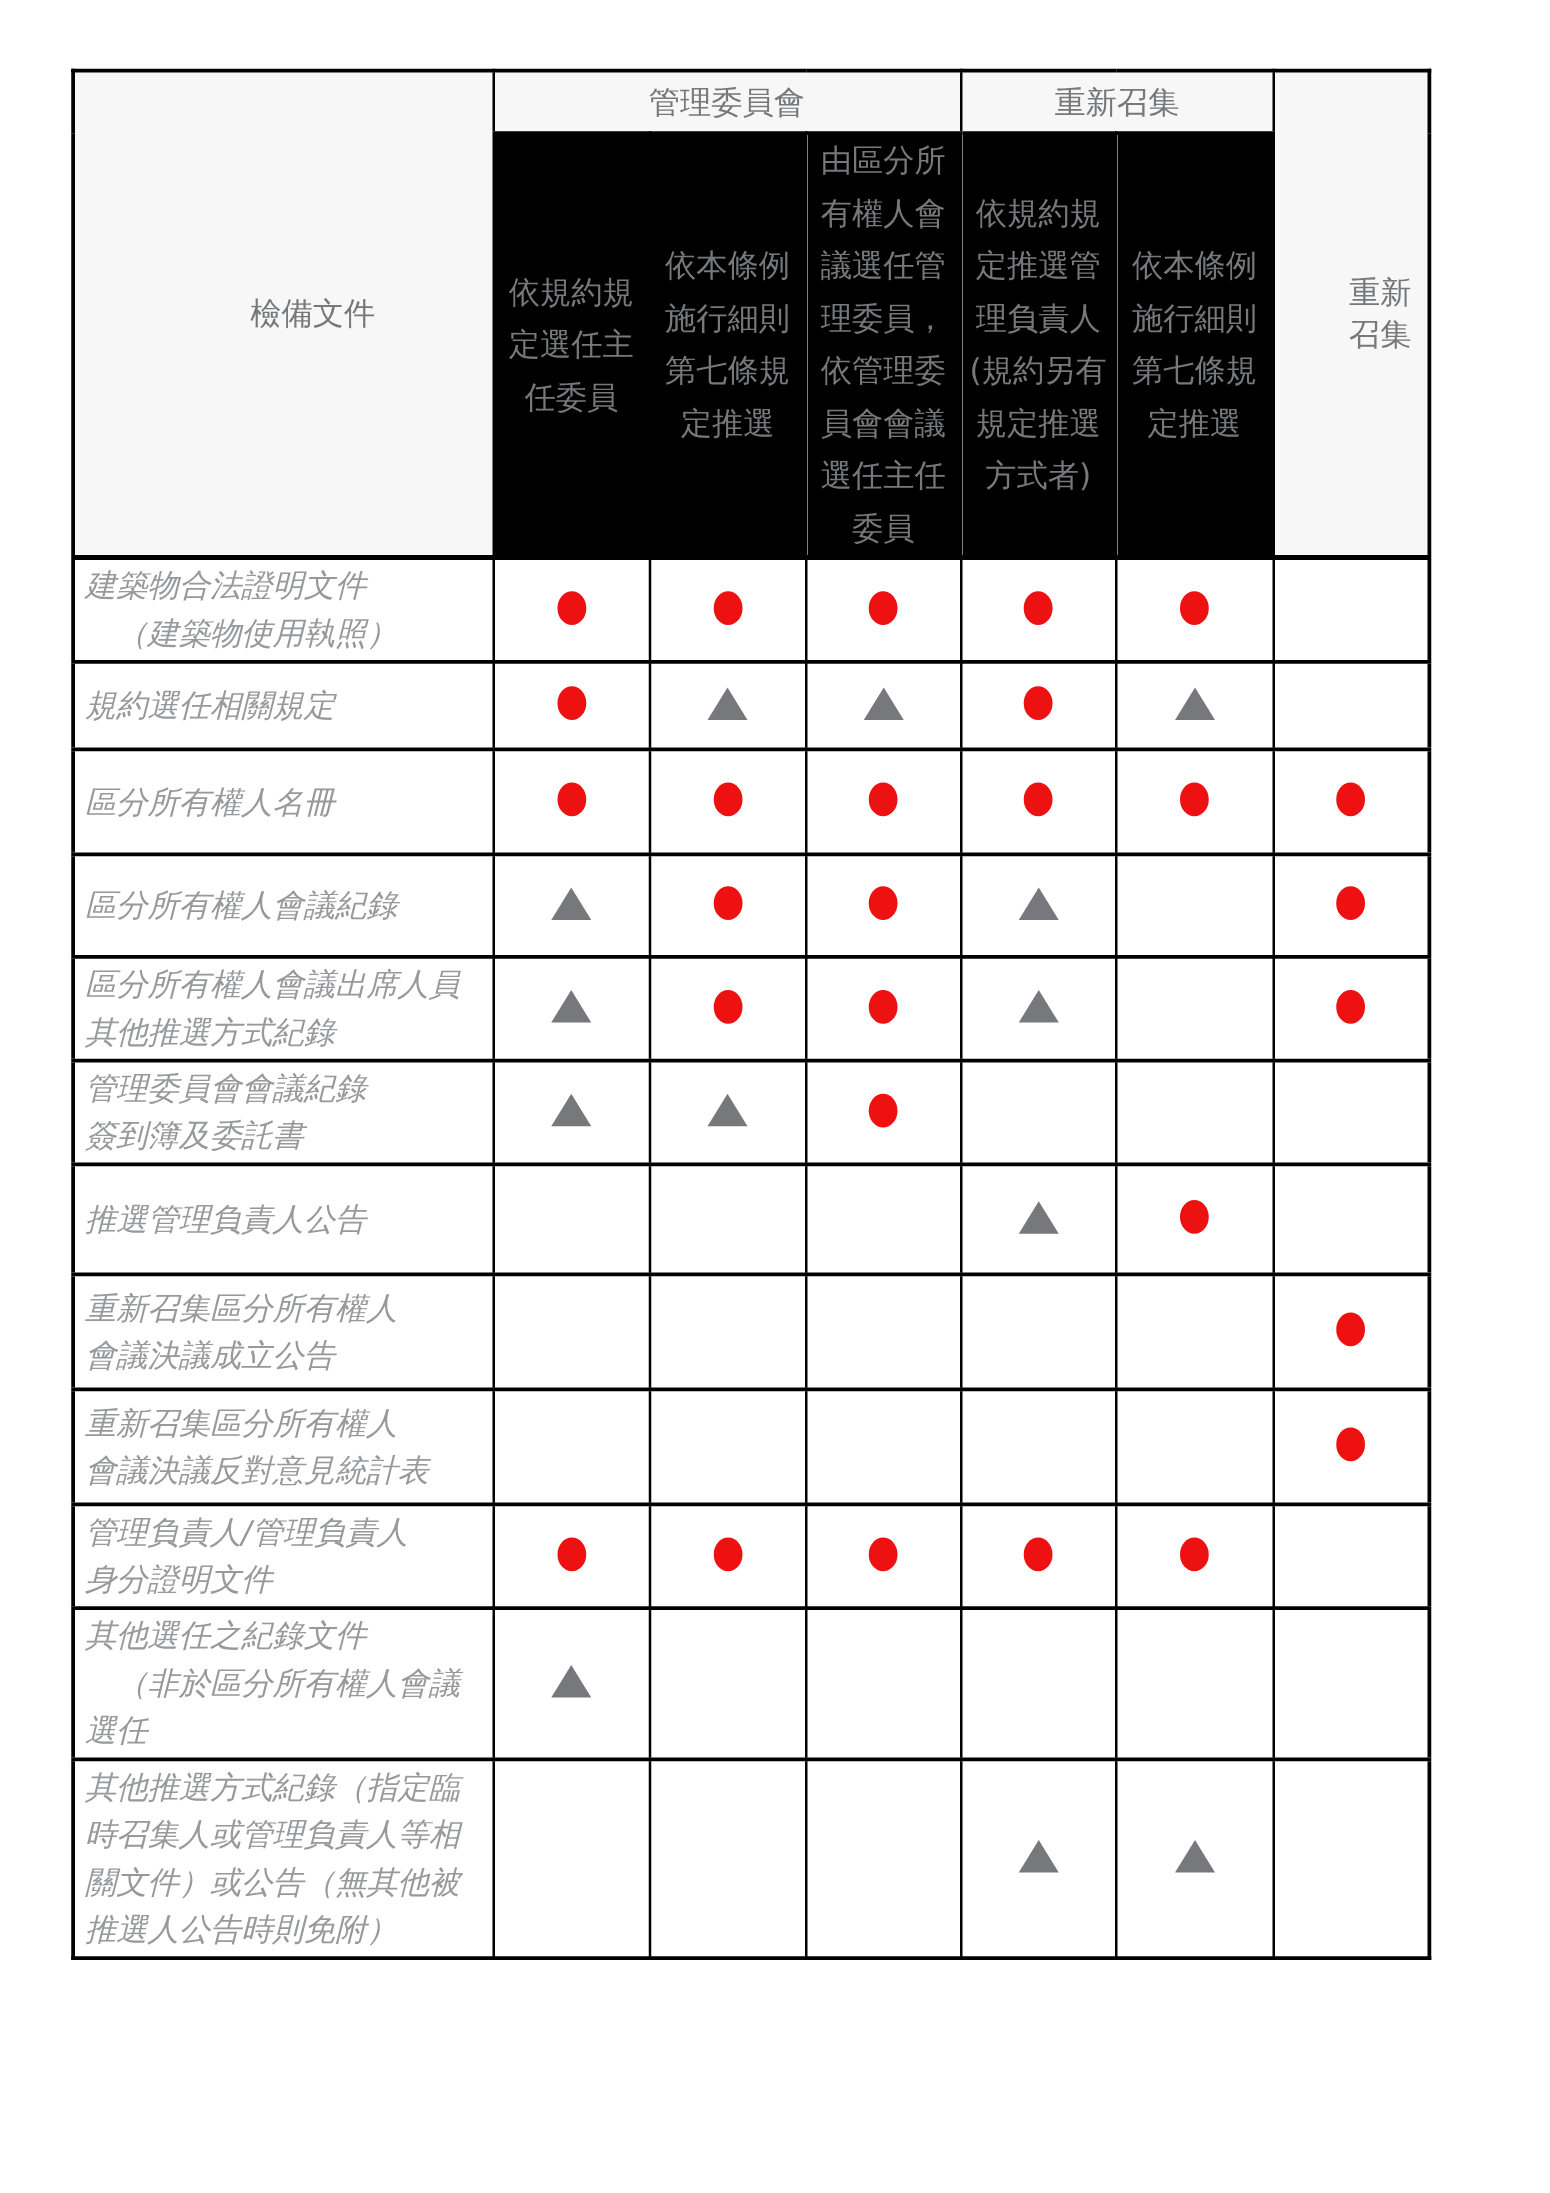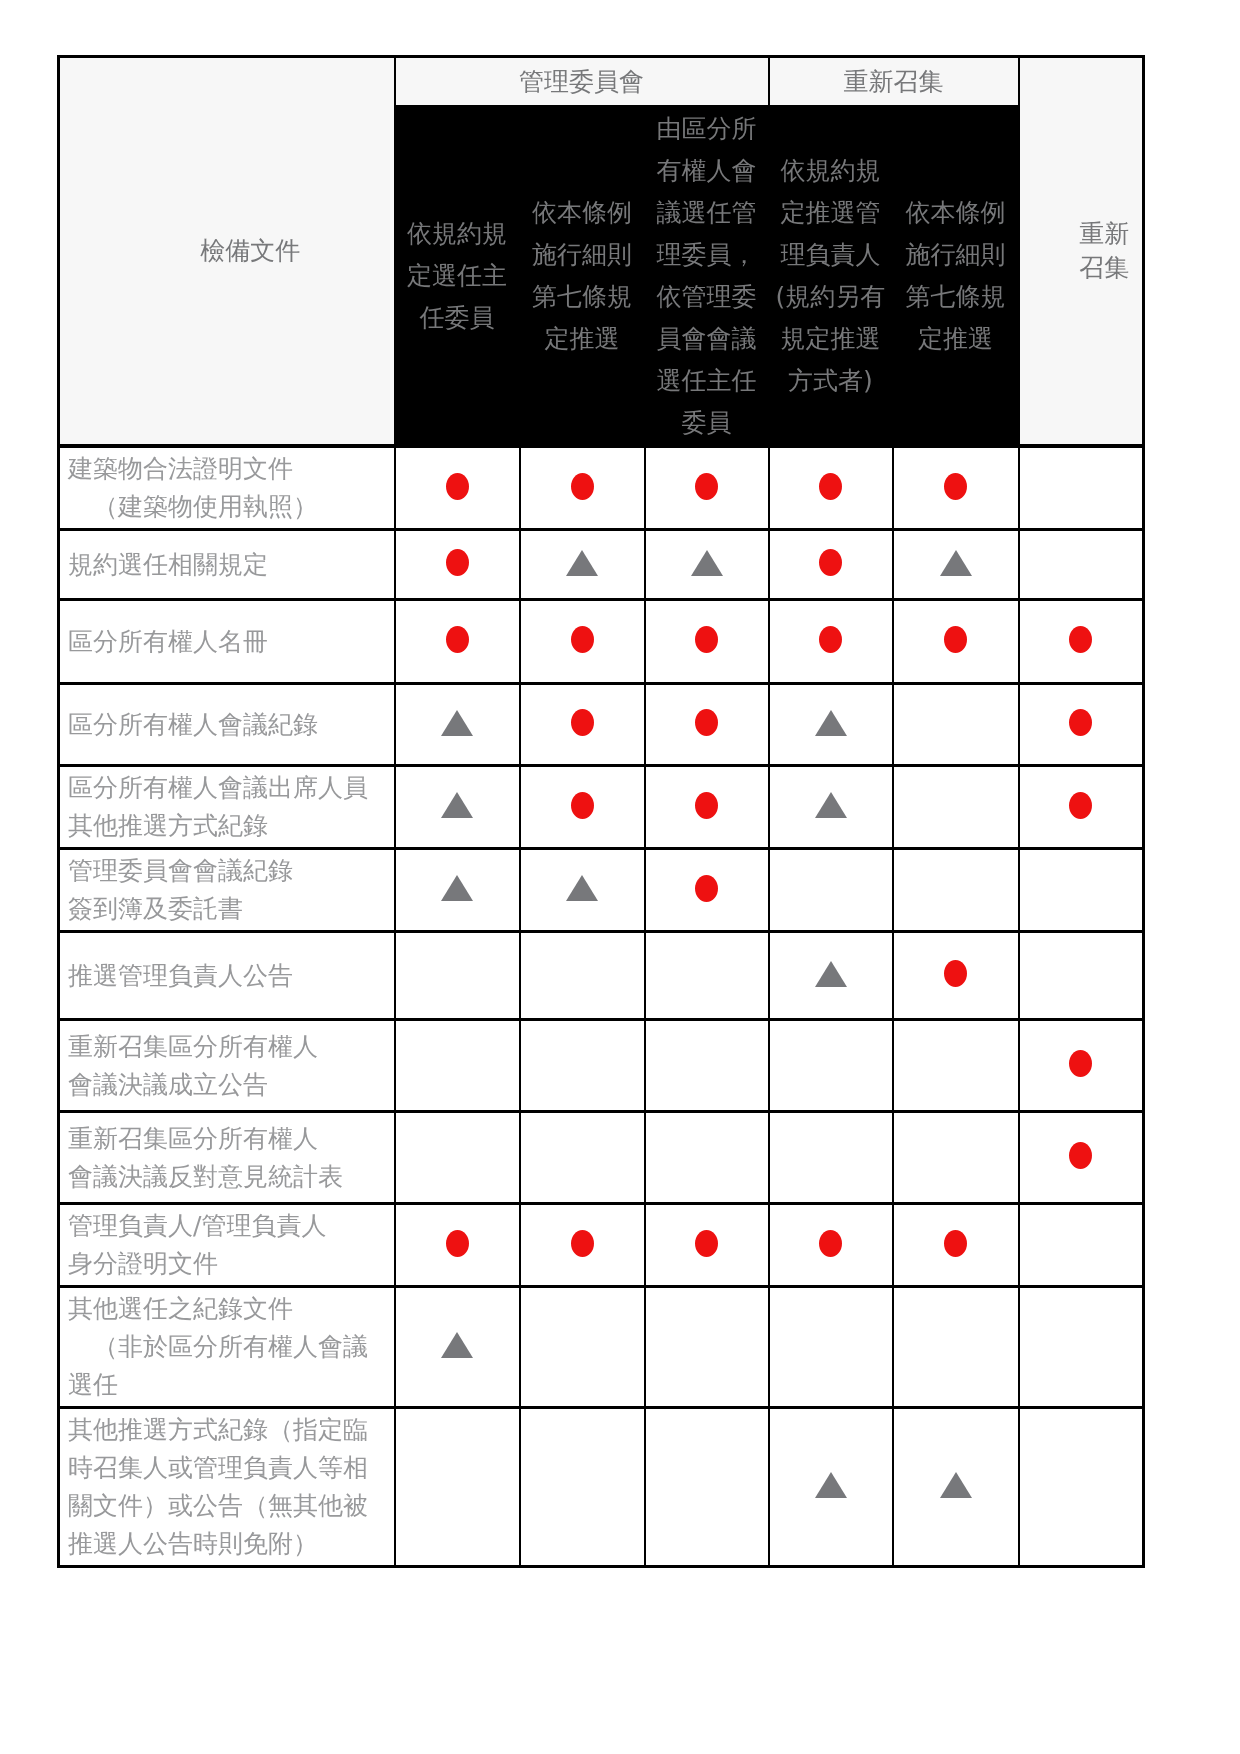--- a/index.html
+++ b/index.html
@@ -62,20 +62,21 @@
   }
   td.label {
     color: #98999b;
     font-size: 25px;
     line-height: 38px;
     text-align: left;
     vertical-align: middle;
     padding: 2px 4px 2px 8px;
     white-space: pre-line;
     word-break: break-all;
+    font-style: italic;
   }
   td.cell {
     text-align: center;
     vertical-align: middle;
   }
   .mark {
     display: inline-block;
   }
   .mark.circle {
     width: 23px;

